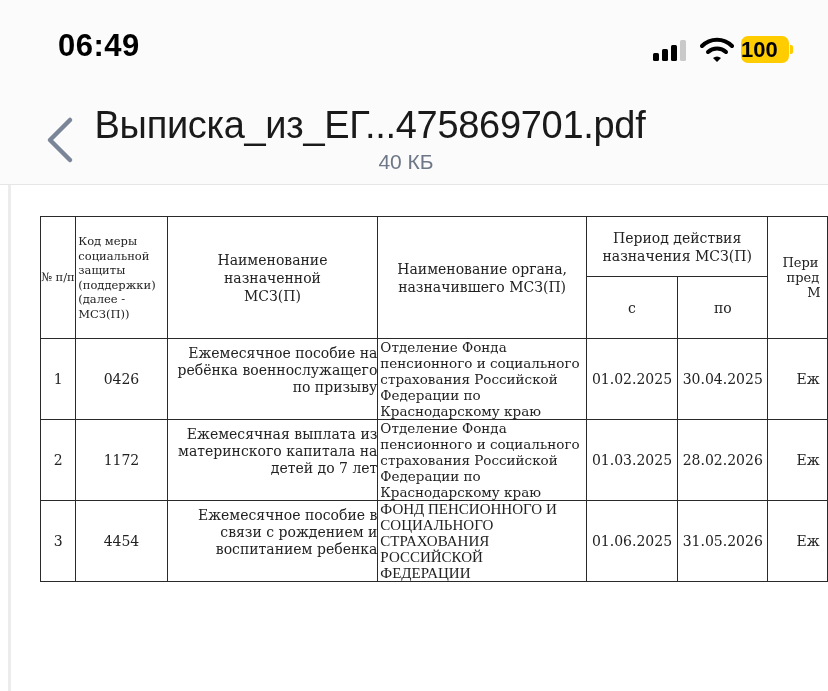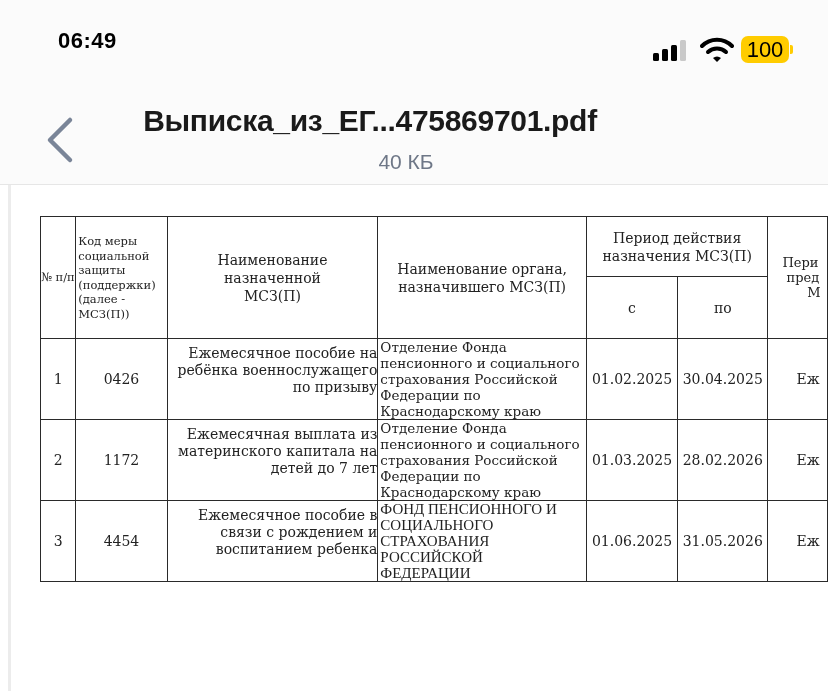--- a/index.html
+++ b/index.html
@@ -3,35 +3,35 @@
 <meta charset="utf-8">
 <style>
   html, body { margin:0; padding:0; }
   body {
     width:828px; height:691px; overflow:hidden; position:relative;
     background:#ffffff;
     font-family:"Liberation Sans", sans-serif;
   }
   .top-area { position:absolute; left:0; top:0; width:828px; height:185px; background:#fbfbfb; }
   .status-time {
-    position:absolute; left:58px; top:28px; font-size:22px; font-weight:700; color:#000;
+    position:absolute; left:58px; top:28px; font-size:31px; font-weight:700; color:#000;
     letter-spacing:0.5px;
   }
   .signal { position:absolute; left:653px; top:40px; width:34px; height:21px; }
   .signal span { position:absolute; bottom:0; width:6px; border-radius:1.5px; background:#000; }
   .wifi { position:absolute; left:700px; top:37px; width:34px; height:26px; }
   .battery {
     position:absolute; left:741px; top:36px; width:48px; height:27px; border-radius:7px;
-    background:#ffcc00; color:#000; font-weight:400; font-size:22px; text-align:center; line-height:27px;
+    background:#ffcc00; color:#000; font-weight:700; font-size:22px; text-align:left; line-height:27px;
   }
   .battery-cap { position:absolute; left:790px; top:45px; width:3px; height:9px; background:#ffcc00; border-radius:0 2px 2px 0; }
   .back-btn { position:absolute; left:40px; top:112px; width:44px; height:56px; cursor:pointer; }
   .doc-title {
     position:absolute; left:0; width:680px; top:104px; text-align:center;
-    font-size:30px; font-weight:700; color:#1a1a1a; letter-spacing:-0.3px;
+    font-size:38px; font-weight:400; color:#1a1a1a; letter-spacing:-0.3px;
     padding-left:60px; box-sizing:border-box;
   }
   .doc-size {
     position:absolute; left:0; width:752px; top:150px; text-align:center; padding-left:60px; box-sizing:border-box;
     font-size:21px; color:#6e7787;
   }
   .divider { position:absolute; left:0; top:184px; width:828px; height:1px; background:#e6e6e6; }
   .page-edge { position:absolute; left:8px; top:185px; width:3px; height:506px; background:#ececec; }
   .page { position:absolute; left:11px; top:185px; width:817px; height:506px; background:#fff; }
 

